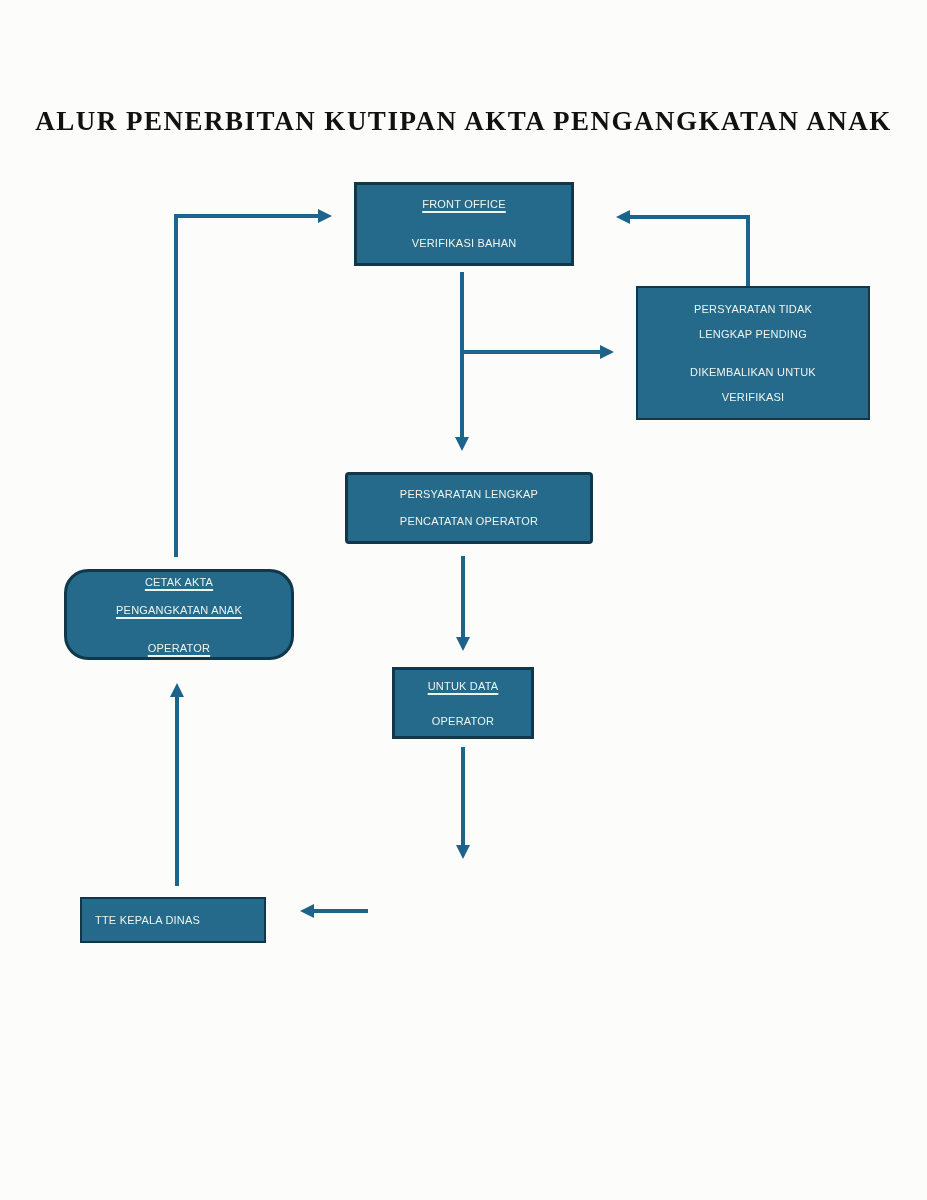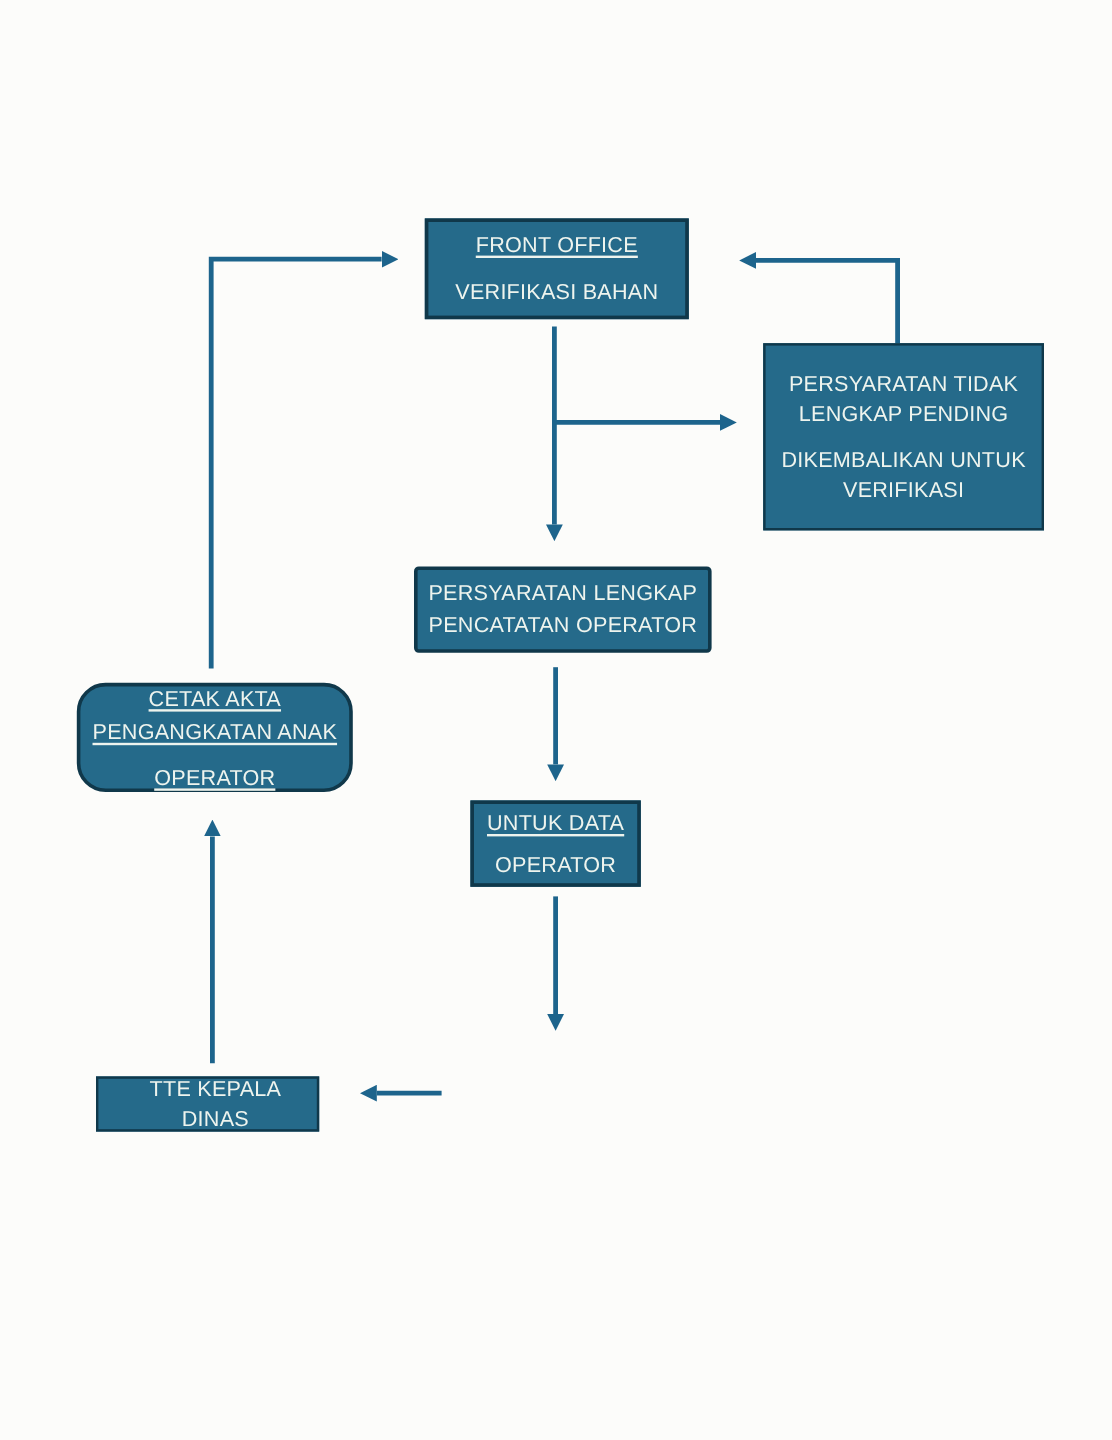--- a/index.html
+++ b/index.html
@@ -22,33 +22,33 @@
     font-family:"Liberation Serif",serif;
     font-weight:bold;font-size:27px;letter-spacing:1.5px;
     color:var(--title-color);
   }
   .node{
     position:absolute;box-sizing:border-box;
     background:var(--box-fill);
     border:3px solid var(--box-border);
     color:var(--box-text);
     display:flex;flex-direction:column;align-items:center;justify-content:center;
-    font-size:18px;letter-spacing:.2px;text-align:center;
+    font-size:11px;letter-spacing:.2px;text-align:center;
     line-height:25px;
   }
   .node .ln{display:block;}
   .node .u{text-decoration:underline;text-underline-offset:3px;text-decoration-thickness:1.5px;}
   .rounded-sm{border-radius:4px;}
   .rounded-lg{border-radius:24px;}
   .thin{border-width:2px;}
 
   
   .n-front{left:354px;top:182px;width:220px;height:84px;}
   .n-front .ln2{margin-top:14px;}
-  .n-pending{left:636px;top:286px;width:234px;height:156px;}
+  .n-pending{left:636px;top:286px;width:234px;height:134px;}
   .n-pending .ln3{margin-top:13px;}
   .n-register{left:345px;top:472px;width:248px;height:72px;line-height:27px;}
   .n-cetak{left:64px;top:569px;width:230px;height:91px;line-height:28px;}
   .n-cetak .ln3{margin-top:10px;}
   .n-input{left:392px;top:667px;width:142px;height:72px;line-height:24px;}
   .n-input .ln2{margin-top:11px;}
   .n-verif{left:377px;top:871px;width:172px;height:85px;}
   .n-verif .ln2{margin-top:13px;}
   .n-tte{left:80px;top:897px;width:186px;height:46px;align-items:flex-start;padding-left:13px;}
 
@@ -56,20 +56,21 @@
   .connectors polyline,.connectors line{
     fill:none;stroke:var(--arrow);stroke-width:4;stroke-linejoin:miter;
   }
   .connectors .head{fill:var(--arrow);}
 </style>
 </head>
 <body>
 
 <div class="canvas">
 
+  <div class="diagram-title">ALUR PENERBITAN KUTIPAN AKTA PENGANGKATAN ANAK</div>
 
   <svg class="connectors" width="927" height="1200" viewBox="0 0 927 1200" xmlns="http://www.w3.org/2000/svg">
     <defs>
       <marker id="ah" viewBox="0 0 10 10" refX="0" refY="5" markerWidth="3.5" markerHeight="3.5" orient="auto">
         <path class="head" d="M0,0 L10,5 L0,10 Z"></path>
       </marker>
     </defs>
     <g>
       <polyline points="176,557 176,216 318,216" marker-end="url(#ah)"></polyline>
     </g>

